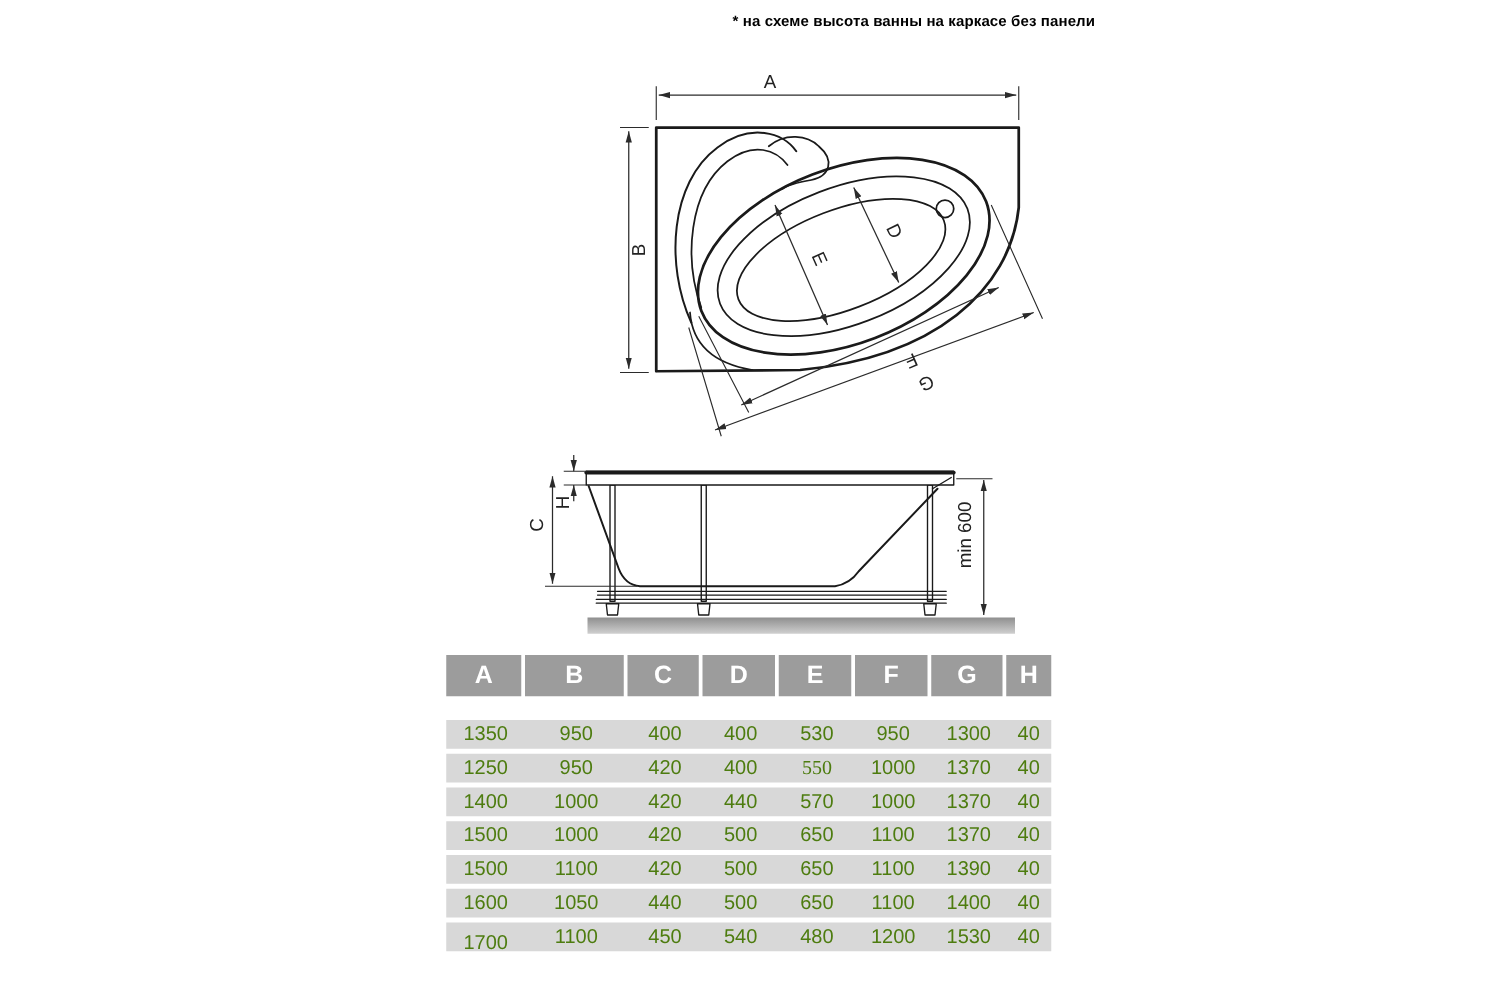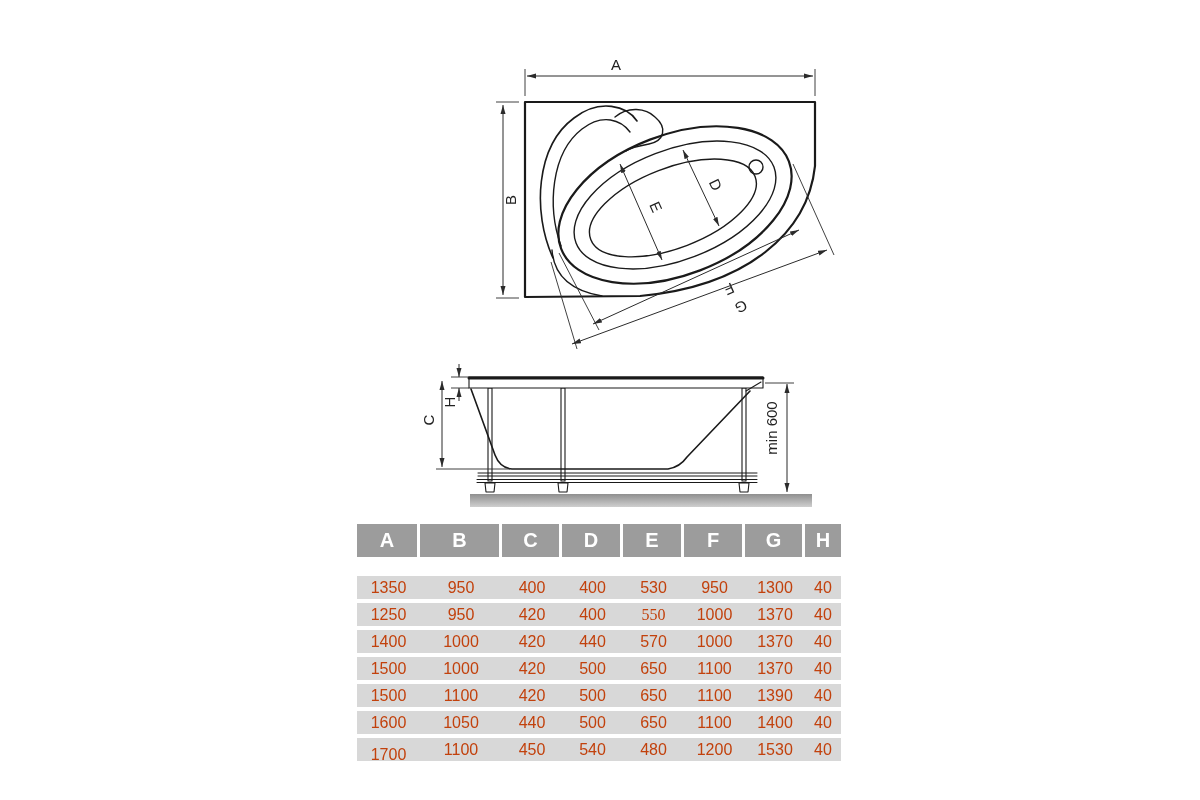--- a/index.html
+++ b/index.html
@@ -25,27 +25,28 @@
   #floorg stop.b{stop-color:var(--floor-bottom,#cfcfcf);}
 
   
   .spec-table{position:absolute;left:357px;top:524px;width:484px;}
   .thead{display:flex;height:33px;}
   .th{background:var(--header-bg,#9c9c9c);color:#fff;font-weight:700;font-size:20px;
       display:flex;align-items:center;justify-content:center;margin-right:3px;}
   .th:last-child{margin-right:0;}
   .tbody{margin-top:19px;}
   .tr{display:flex;height:23px;background:var(--row-bg,#d8d8d8);margin-bottom:4px;}
-  .td{display:flex;align-items:center;justify-content:center;font-size:16px;color:#c2410c;}
+  .td{display:flex;align-items:center;justify-content:center;font-size:16px;color:#4d7c0f;}
 </style>
 </head>
 <body>
 
 <div class="page">
 
+  <div class="note">* на схеме высота ванны на каркасе без панели</div>
 
   <svg class="drawing" viewBox="420 50 450 460">
     <defs>
       <marker id="ar" viewBox="0 0 10 6" refX="9" refY="3" markerWidth="10" markerHeight="6" orient="auto-start-reverse" markerUnits="userSpaceOnUse">
         <path d="M0,0.5 L9,3 L0,5.5 Z" fill="#2b2b2b"></path>
       </marker>
       <linearGradient id="floorg" x1="0" y1="0" x2="0" y2="1">
         <stop class="t" offset="0"></stop>
         <stop class="b" offset="1"></stop>
       </linearGradient>

